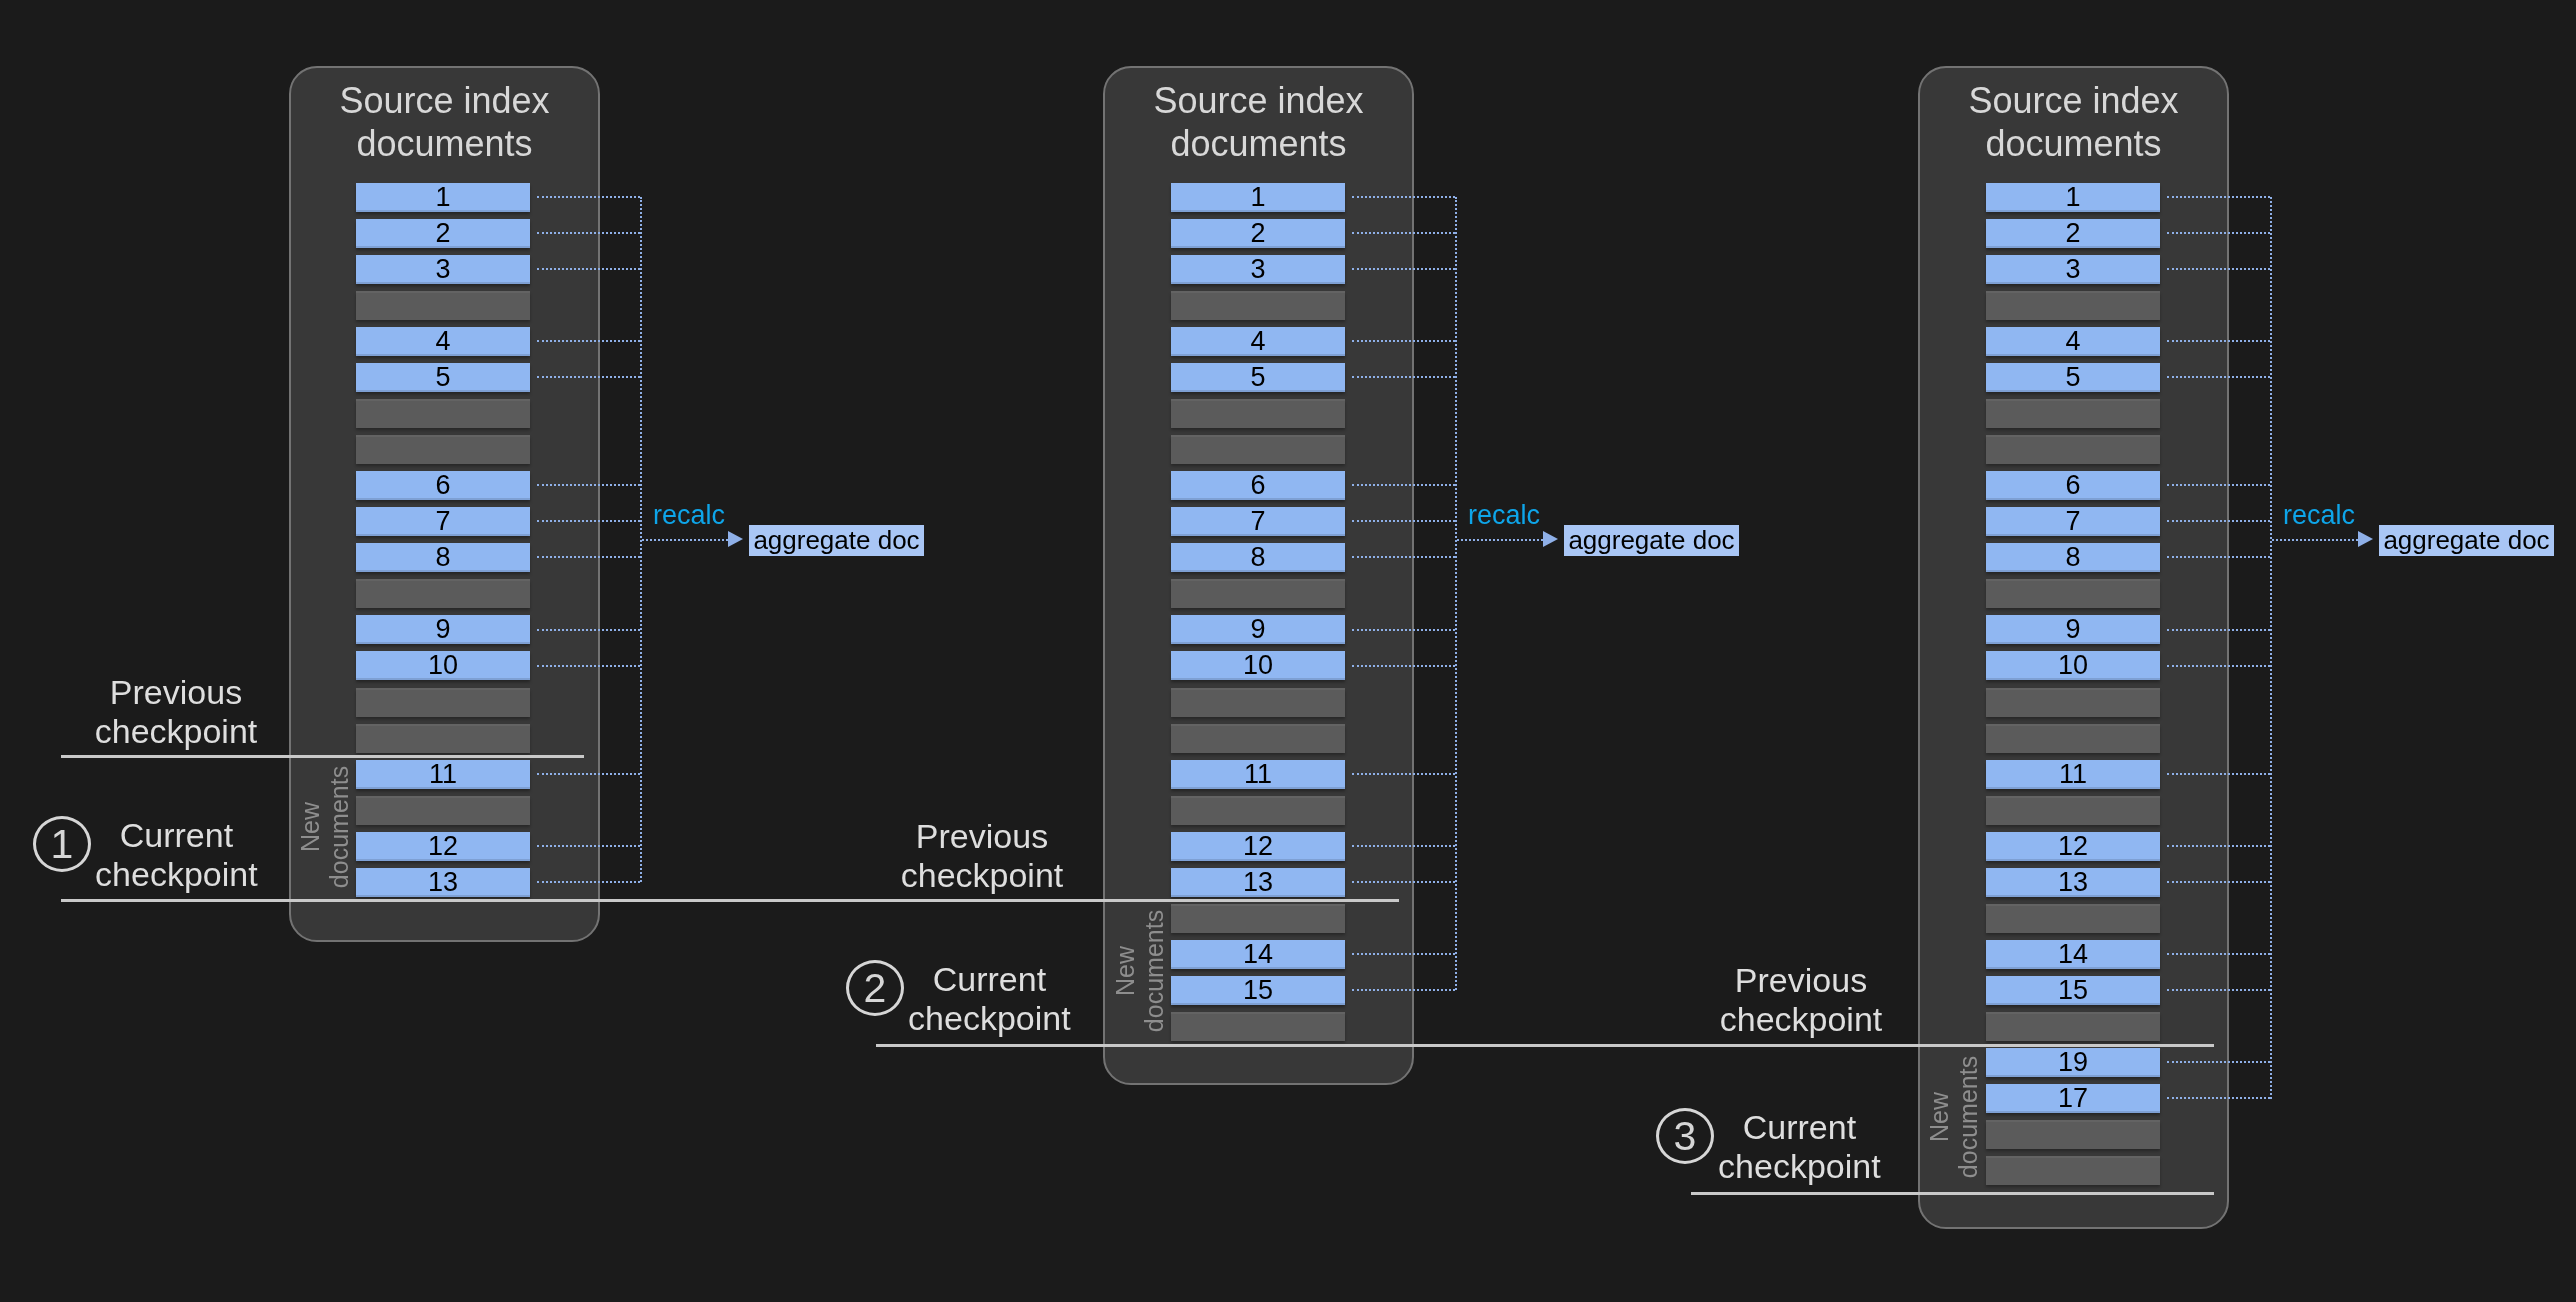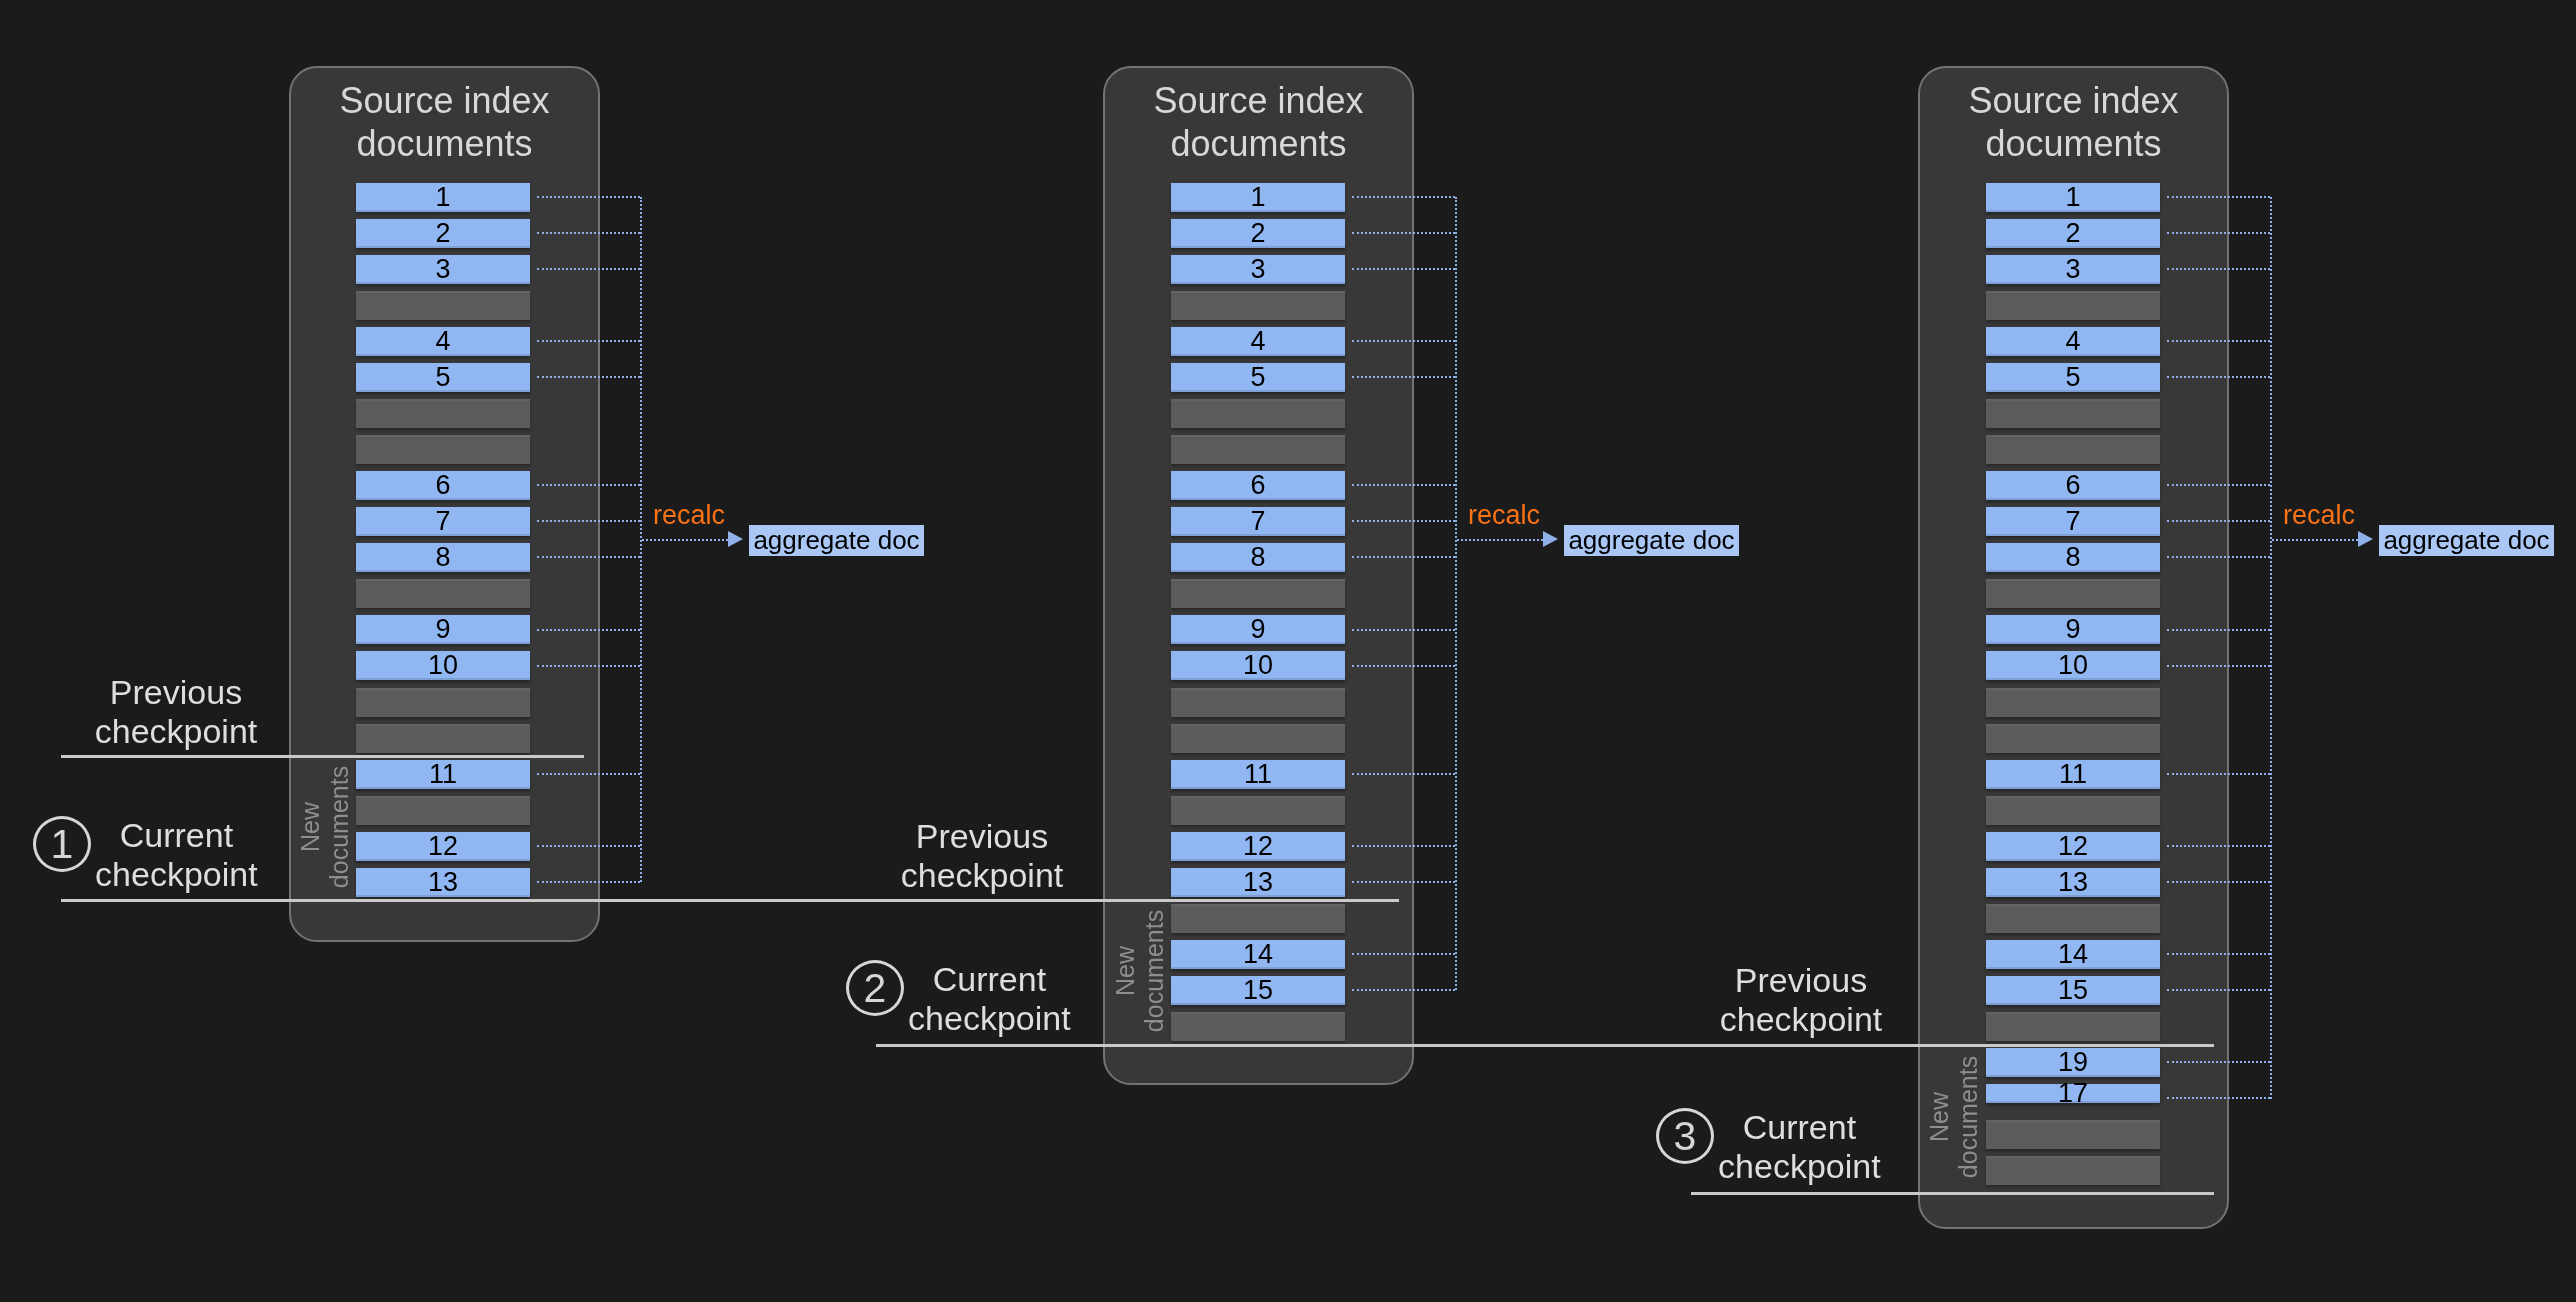--- a/index.html
+++ b/index.html
@@ -7,21 +7,21 @@
           font-family:"Liberation Sans", sans-serif;}
   #canvas *{box-sizing:border-box;}
   .abs{position:absolute;}
   .panel{background:#383838;border:2.8px solid #737373;border-radius:28px;}
   .panel-title{font-size:36px;line-height:43px;color:#d8d8d8;text-align:center;}
   .row-doc{background:#90b7f2;color:#000;font-size:27px;display:flex;align-items:center;
            justify-content:center;box-shadow:0 2.8px 2.8px rgba(0,0,0,.35), inset 0 -1.9px 0 rgba(0,0,0,.12);}
   .row-empty{background:#5b5b5b;box-shadow:0 2.8px 2.8px rgba(0,0,0,.3), inset 0 1.9px 0 rgba(255,255,255,.05);}
   .hdot{border-top:2.8px dotted #8fb0e8;height:0;}
   .vdot{border-left:2.8px dotted #8fb0e8;width:0;}
-  .recalc{font-size:27px;color:#f97316;}
+  .recalc{font-size:27px;color:#0ea5e9;}
   .aggbox{background:#a9c6f5;color:#000;font-size:26px;display:flex;align-items:center;justify-content:center;}
   .arrowhead{width:0;height:0;border-left:15px solid #8fb0e8;border-top:8.4px solid transparent;
              border-bottom:8.4px solid transparent;}
   .cline{background:#c9c9c9;height:2.8px;}
   .cplabel{font-size:34px;line-height:39px;color:#dedede;text-align:center;}
   .curwrap{display:flex;align-items:flex-start;}
   .circle{width:58px;height:56px;border:3.7px solid #d6d6d6;border-radius:50%;color:#d6d6d6;
           font-size:41px;display:flex;align-items:center;justify-content:center;margin-right:1.9px;flex:none;}
   .curtext{width:167px;font-size:34px;line-height:39px;color:#dedede;text-align:center;}
   .newdocs{font-size:25px;line-height:29px;color:#8e8e8e;text-align:center;transform:rotate(-90deg);
@@ -170,21 +170,21 @@
     <div class="abs row-doc" style="left: 1986px; top: 868px; width: 174px; height: 29px;">13</div>
     <div class="abs hdot" style="left: 2167px; top: 881px; width: 103px;"></div>
     <div class="abs row-empty" style="left: 1986px; top: 904px; width: 174px; height: 29px;"></div>
     <div class="abs row-doc" style="left: 1986px; top: 940px; width: 174px; height: 29px;">14</div>
     <div class="abs hdot" style="left: 2167px; top: 953px; width: 103px;"></div>
     <div class="abs row-doc" style="left: 1986px; top: 976px; width: 174px; height: 29px;">15</div>
     <div class="abs hdot" style="left: 2167px; top: 989px; width: 103px;"></div>
     <div class="abs row-empty" style="left: 1986px; top: 1012px; width: 174px; height: 29px;"></div>
     <div class="abs row-doc" style="left: 1986px; top: 1048px; width: 174px; height: 29px;">19</div>
     <div class="abs hdot" style="left: 2167px; top: 1061px; width: 103px;"></div>
-    <div class="abs row-doc" style="left: 1986px; top: 1084px; width: 174px; height: 19px;">17</div>
+    <div class="abs row-doc" style="left: 1986px; top: 1084px; width: 174px; height: 29px;">17</div>
     <div class="abs hdot" style="left: 2167px; top: 1097px; width: 103px;"></div>
     <div class="abs row-empty" style="left: 1986px; top: 1120px; width: 174px; height: 29px;"></div>
     <div class="abs row-empty" style="left: 1986px; top: 1156px; width: 174px; height: 29px;"></div>
     <div class="abs vdot" style="left: 2270px; top: 197px; height: 902px;"></div>
     <div class="abs recalc" style="left: 2283px; top: 500px;">recalc</div>
     <div class="abs hdot" style="left: 2272px; top: 539px; width: 86px;"></div>
     <div class="abs arrowhead" style="left: 2358px; top: 531px;"></div>
     <div class="abs aggbox" style="left: 2379px; top: 525px; width: 175px; height: 31px;">aggregate doc</div>
     <div class="abs newdocs" style="left: 1882px; top: 1088px; width: 144px; height: 58px;">
       <div>New</div>

